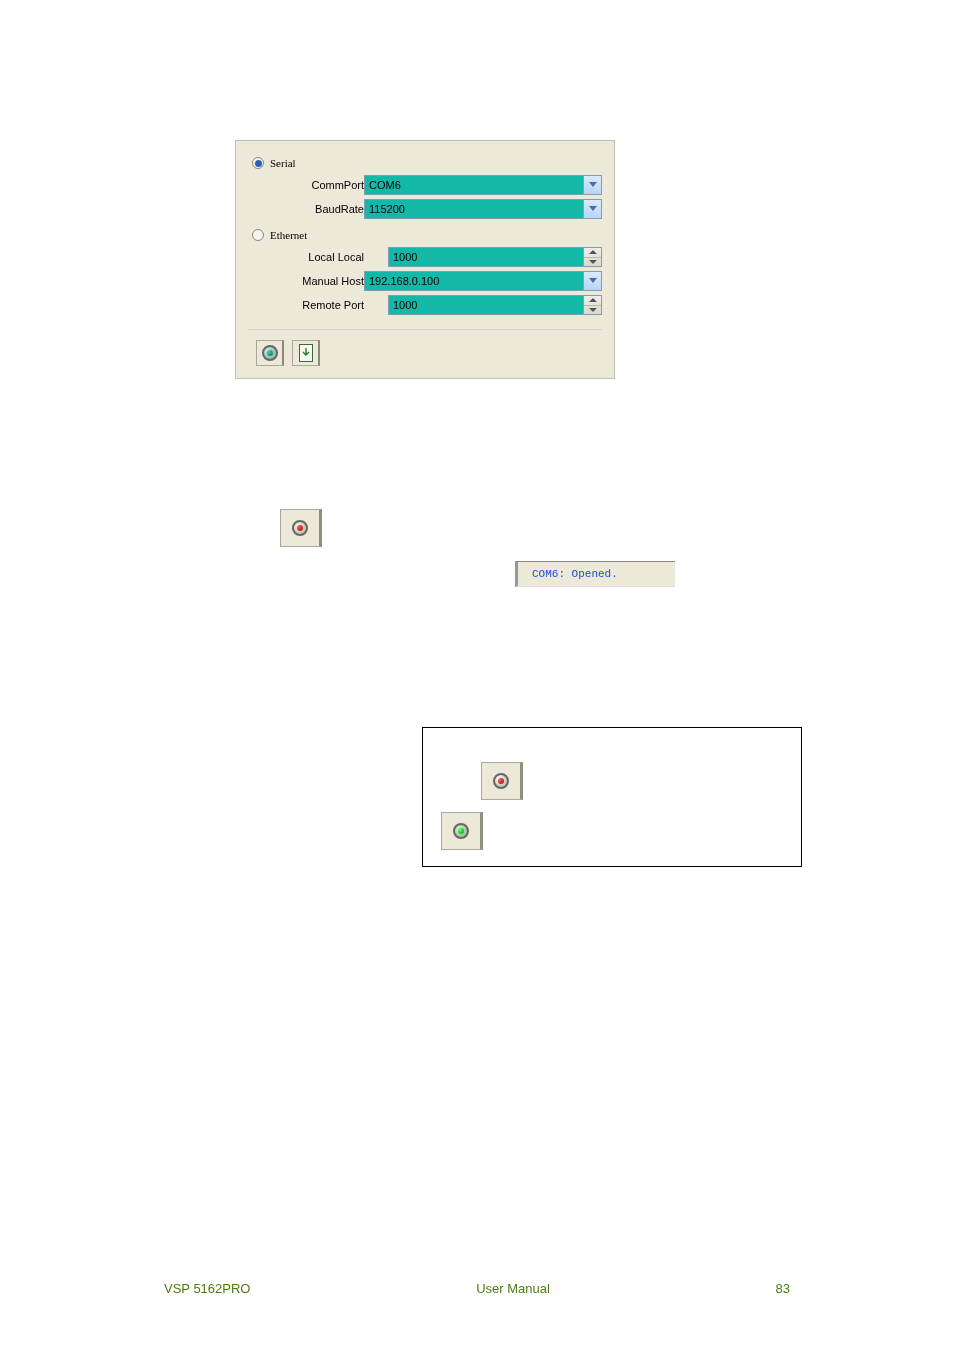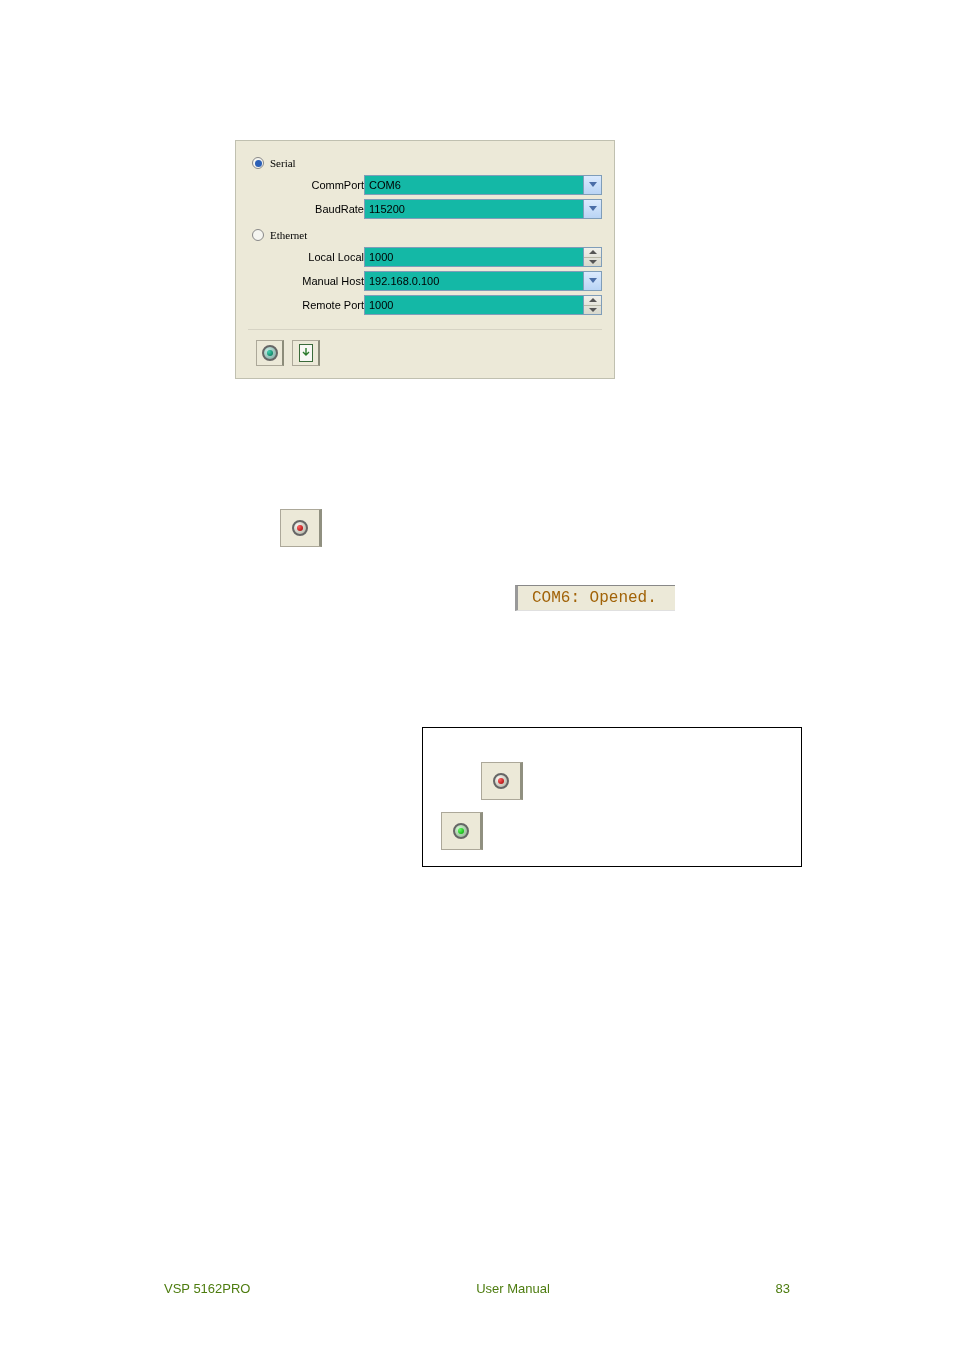--- a/index.html
+++ b/index.html
@@ -85,20 +85,21 @@
       border: 1px solid #7f9db9;
       border-left: none;
       display: flex;
       align-items: center;
       justify-content: center;
     }
     .combo-btn svg { display: block; }
     .spin-wrap {
       display: flex;
       flex: 1;
+      margin-left: 24px;
     }
     .spin-btns {
       width: 18px;
       height: 20px;
       display: flex;
       flex-direction: column;
       border: 1px solid #7f9db9;
       border-left: none;
       background: linear-gradient(#f0f0ea, #d8d8cc);
     }
@@ -201,23 +202,22 @@
       width: 160px;
       height: 26px;
       border-top: 1px solid #888;
       border-left: 3px solid #999;
       border-bottom: 1px solid #e0e0e0;
       background: #ece9d8;
       display: flex;
       align-items: center;
       padding-left: 14px;
       font-family: "Courier New", monospace;
-      font-size: 16px;
-      color: #a16207;
-      margin-top: 24px;
+      font-size: 11px;
+      color: #1d4ed8;
     }
     .section3 {
       margin-top: 180px;
       margin-left: 187px;
       width: 380px;
       height: 140px;
       border: 1px solid #000;
       background: #fff;
       position: relative;
     }

